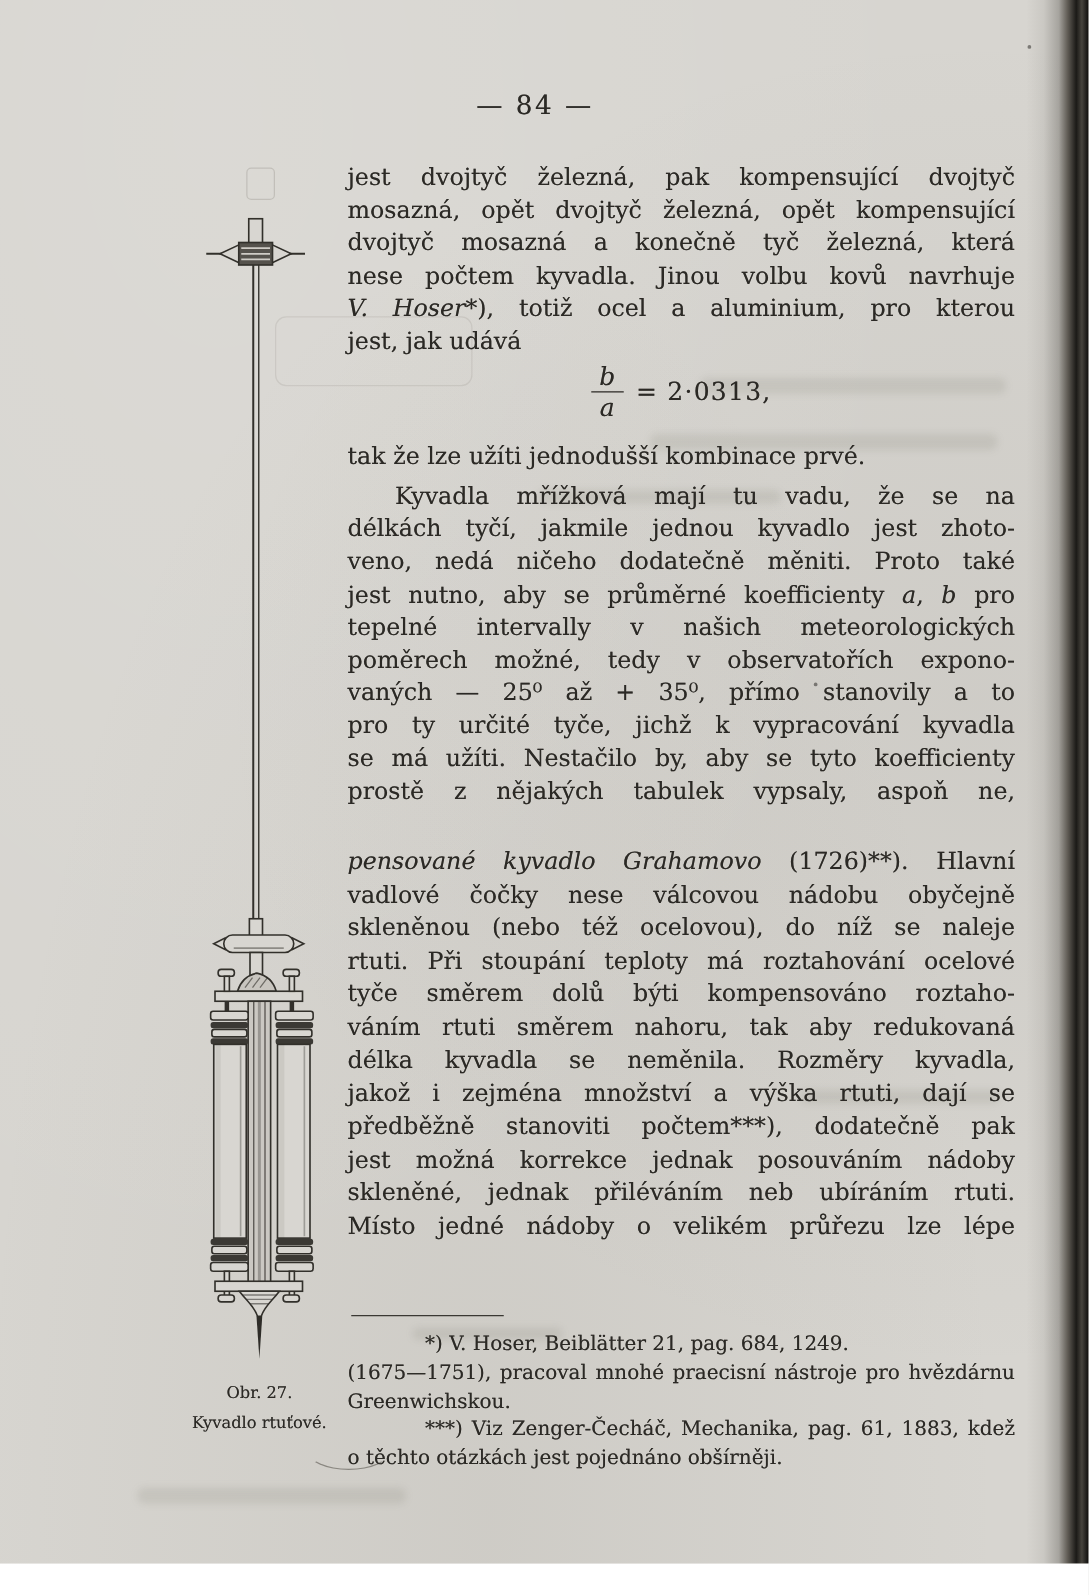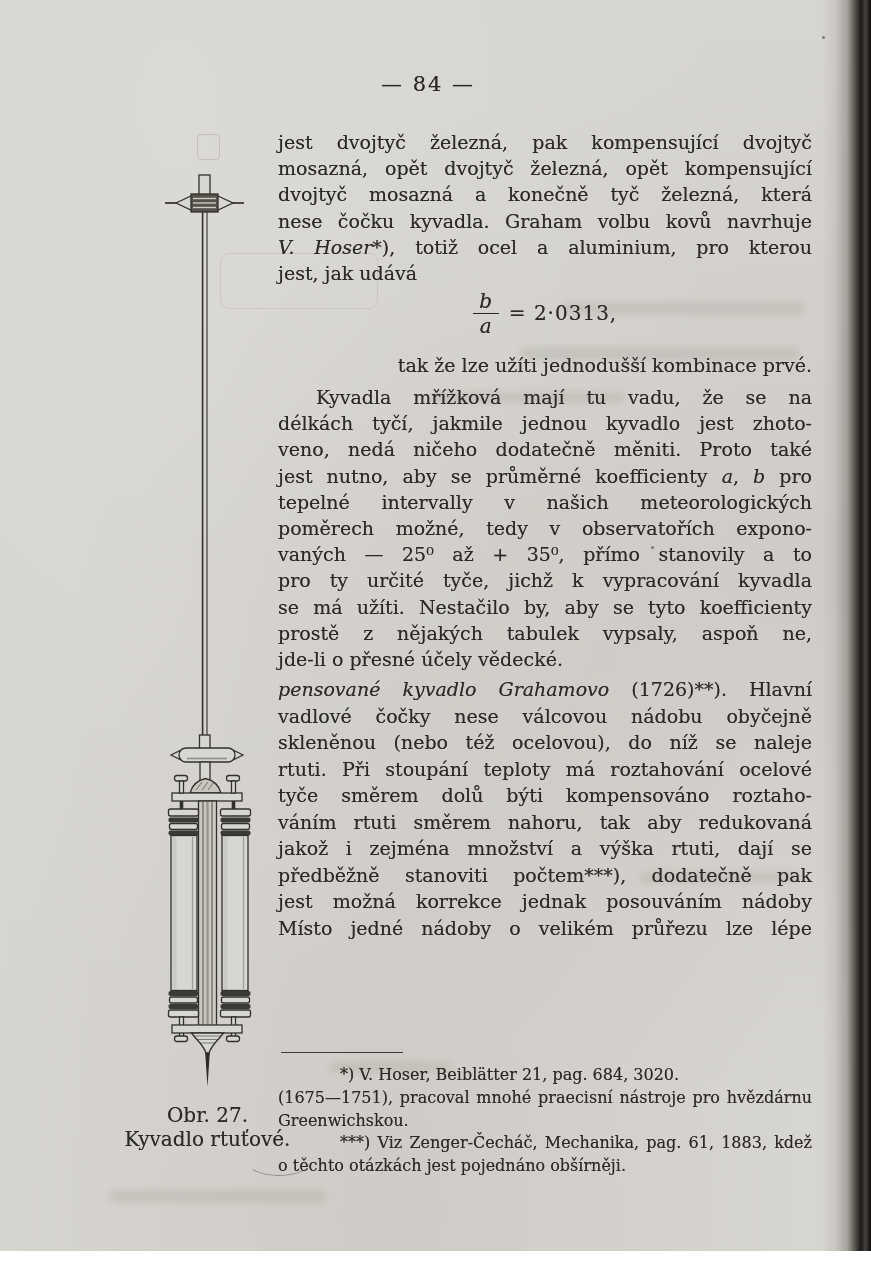--- a/index.html
+++ b/index.html
@@ -30,41 +30,41 @@
   .para{ position:absolute; left:278px; width:534px; }
   .tline{
     white-space:nowrap; font-size:19px;
     text-shadow:0 0 0.5px rgba(43,41,37,0.55);
   }
   .p1 .tline,.p2 .tline,.p3 .tline{ line-height:26.2px; }
   .p4 .tline{ line-height:26.5px; }
   .just{ text-align:justify; text-align-last:justify; white-space:normal; }
   .ind{ text-indent:38px; }
   .it{ font-style:italic; }
-  .p1{ top:129px; } .p2{ top:352px;text-align:right; } .p3{ top:384px; } .p4{ top:676px; }
+  .p1{ top:129px; } .p2{ top:352px; } .p3{ top:384px; } .p4{ top:676px; }
   .formula{
     position:absolute; left:278px; top:287px; width:534px; height:52px;
     display:flex; align-items:center; justify-content:center;
     font-size:20px; text-shadow:0 0 0.5px rgba(43,41,37,0.55);
   }
   .frac{ display:inline-flex; flex-direction:column; align-items:center; margin-right:10px; }
   .frac .num{ font-style:italic; line-height:20px; padding:0 6px; }
   .frac .den{ font-style:italic; line-height:20px; padding:0 6px; }
   .frac .bar{ width:26px; border-top:1.6px solid #2b2925; margin:2px 0; }
   .rhs{ letter-spacing:1px; }
   .fnrule{
     position:absolute; left:281px; top:1052px; width:122px;
     border-top:1.4px solid #3a3833;
   }
   .footnotes{ position:absolute; left:278px; top:1064px; width:534px; }
   .footnotes .tline{ font-size:16px; line-height:22.8px; }
   .footnotes .ind{ text-indent:62px; }
   .caption{
     position:absolute; left:110px; top:1103px; width:195px;
-    text-align:center; font-size:20px; line-height:24px;
+    text-align:center; font-size:13px; line-height:24px;
     text-shadow:0 0 0.5px rgba(43,41,37,0.5);
   }
   .figwrap{ position:absolute; left:132px; top:165px; width:150px; height:930px; }
   
   .ghost{ position:absolute; pointer-events:none; }
   .gsq{ left:197px; top:134px; width:23px; height:26px; border:1.4px solid rgba(95,91,82,0.20); border-radius:4px; }
   .gplate{ left:220px; top:253px; width:158px; height:56px; border:1.4px solid rgba(95,91,82,0.12); border-radius:9px; }
   .curvemark{
     left:246px; top:1146px; width:66px; height:30px;
     border:1.6px solid transparent; border-bottom-color:rgba(80,77,70,0.55);
@@ -194,21 +194,21 @@
 
   <div class="caption">
     <div>Obr. 27.</div>
     <div>Kyvadlo rtuťové.</div>
   </div>
 
   <div class="para p1">
       <div class="tline just"><span>jest dvojtyč železná, pak kompensující dvojtyč</span></div>
       <div class="tline just"><span>mosazná, opět dvojtyč železná, opět kompensující</span></div>
       <div class="tline just"><span>dvojtyč mosazná a konečně tyč železná, která</span></div>
-      <div class="tline just"><span>nese čočku kyvadla. Graham volbu kovů navrhuje</span></div>
+      <div class="tline just"><span>nese počtem kyvadla. Jinou volbu kovů navrhuje</span></div>
       <div class="tline just"><span class="it">V. Hoser</span><span>*), totiž ocel a aluminium, pro kterou</span></div>
       <div class="tline"><span>jest, jak udává</span></div>
     </div>
 
   <div class="formula">
     <span class="frac">
       <span class="num">b</span>
       <span class="bar"></span>
       <span class="den">a</span>
     </span>
@@ -222,38 +222,39 @@
       <div class="tline just ind"><span>Kyvadla mřížková mají tu vadu, že se na</span></div>
       <div class="tline just"><span>délkách tyčí, jakmile jednou kyvadlo jest zhoto-</span></div>
       <div class="tline just"><span>veno, nedá ničeho dodatečně měniti. Proto také</span></div>
       <div class="tline just"><span>jest nutno, aby se průměrné koefficienty </span><span class="it">a</span><span>, </span><span class="it">b</span><span> pro</span></div>
       <div class="tline just"><span>tepelné intervally v našich meteorologických</span></div>
       <div class="tline just"><span>poměrech možné, tedy v observatořích expono-</span></div>
       <div class="tline just"><span>vaných — 25⁰ až + 35⁰, přímo stanovily a to</span></div>
       <div class="tline just"><span>pro ty určité tyče, jichž k vypracování kyvadla</span></div>
       <div class="tline just"><span>se má užíti. Nestačilo by, aby se tyto koefficienty</span></div>
       <div class="tline just"><span>prostě z nějakých tabulek vypsaly, aspoň ne,</span></div>
-      <div class="tline"><span>jde-li o přesné účely vědecké.</span></div>
     </div>
   <div class="para p4">
       <div class="tline just"><span class="it">pensované kyvadlo Grahamovo</span><span> (1726)**). Hlavní</span></div>
       <div class="tline just"><span>vadlové čočky nese válcovou nádobu obyčejně</span></div>
       <div class="tline just"><span>skleněnou (nebo též ocelovou), do níž se naleje</span></div>
       <div class="tline just"><span>rtuti. Při stoupání teploty má roztahování ocelové</span></div>
       <div class="tline just"><span>tyče směrem dolů býti kompensováno roztaho-</span></div>
       <div class="tline just"><span>váním rtuti směrem nahoru, tak aby redukovaná</span></div>
+      <div class="tline just"><span>délka kyvadla se neměnila. Rozměry kyvadla,</span></div>
       <div class="tline just"><span>jakož i zejména množství a výška rtuti, dají se</span></div>
       <div class="tline just"><span>předběžně stanoviti počtem***), dodatečně pak</span></div>
       <div class="tline just"><span>jest možná korrekce jednak posouváním nádoby</span></div>
+      <div class="tline just"><span>skleněné, jednak přiléváním neb ubíráním rtuti.</span></div>
       <div class="tline just"><span>Místo jedné nádoby o velikém průřezu lze lépe</span></div>
     </div>
 
   <div class="fnrule"></div>
   <div class="footnotes">
-      <div class="tline ind"><span>*) V. Hoser, Beiblätter 21, pag. 684, 3020.</span></div>
+      <div class="tline ind"><span>*) V. Hoser, Beiblätter 21, pag. 684, 1249.</span></div>
       <div class="tline just"><span>(1675—1751), pracoval mnohé praecisní nástroje pro hvězdárnu</span></div>
       <div class="tline"><span>Greenwichskou.</span></div>
       <div class="tline just ind"><span>***) Viz Zenger-Čecháč, Mechanika, pag. 61, 1883, kdež</span></div>
       <div class="tline"><span>o těchto otázkách jest pojednáno obšírněji.</span></div>
     </div>
 
   <div class="edge"></div>
 </div>
 
 </body></html>

